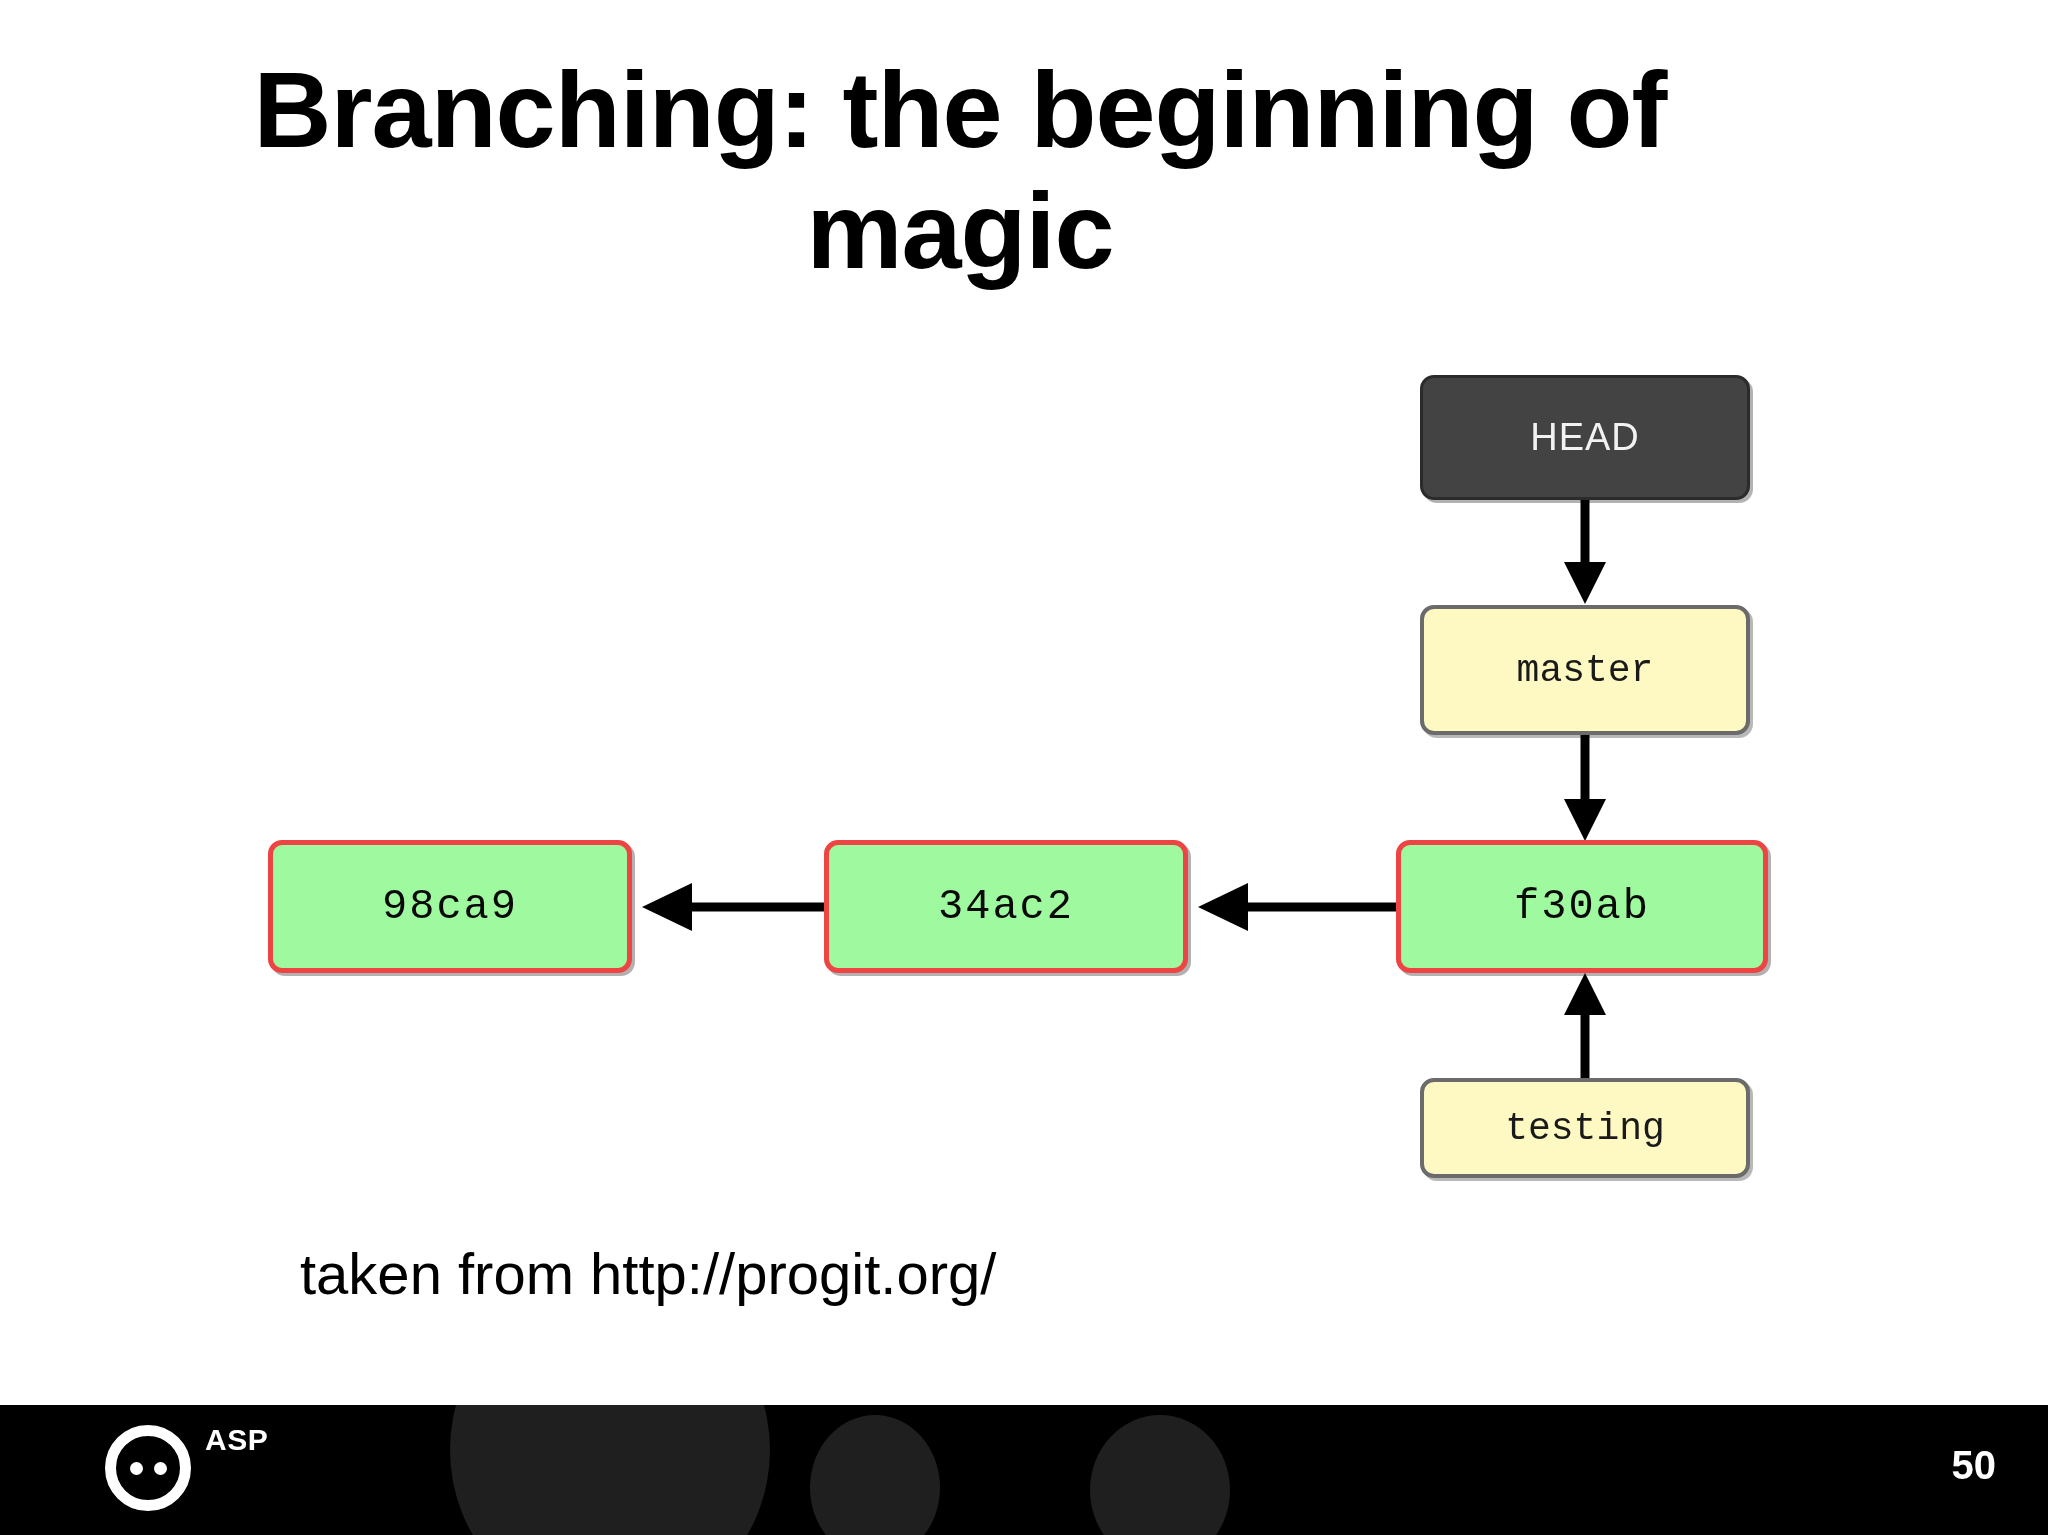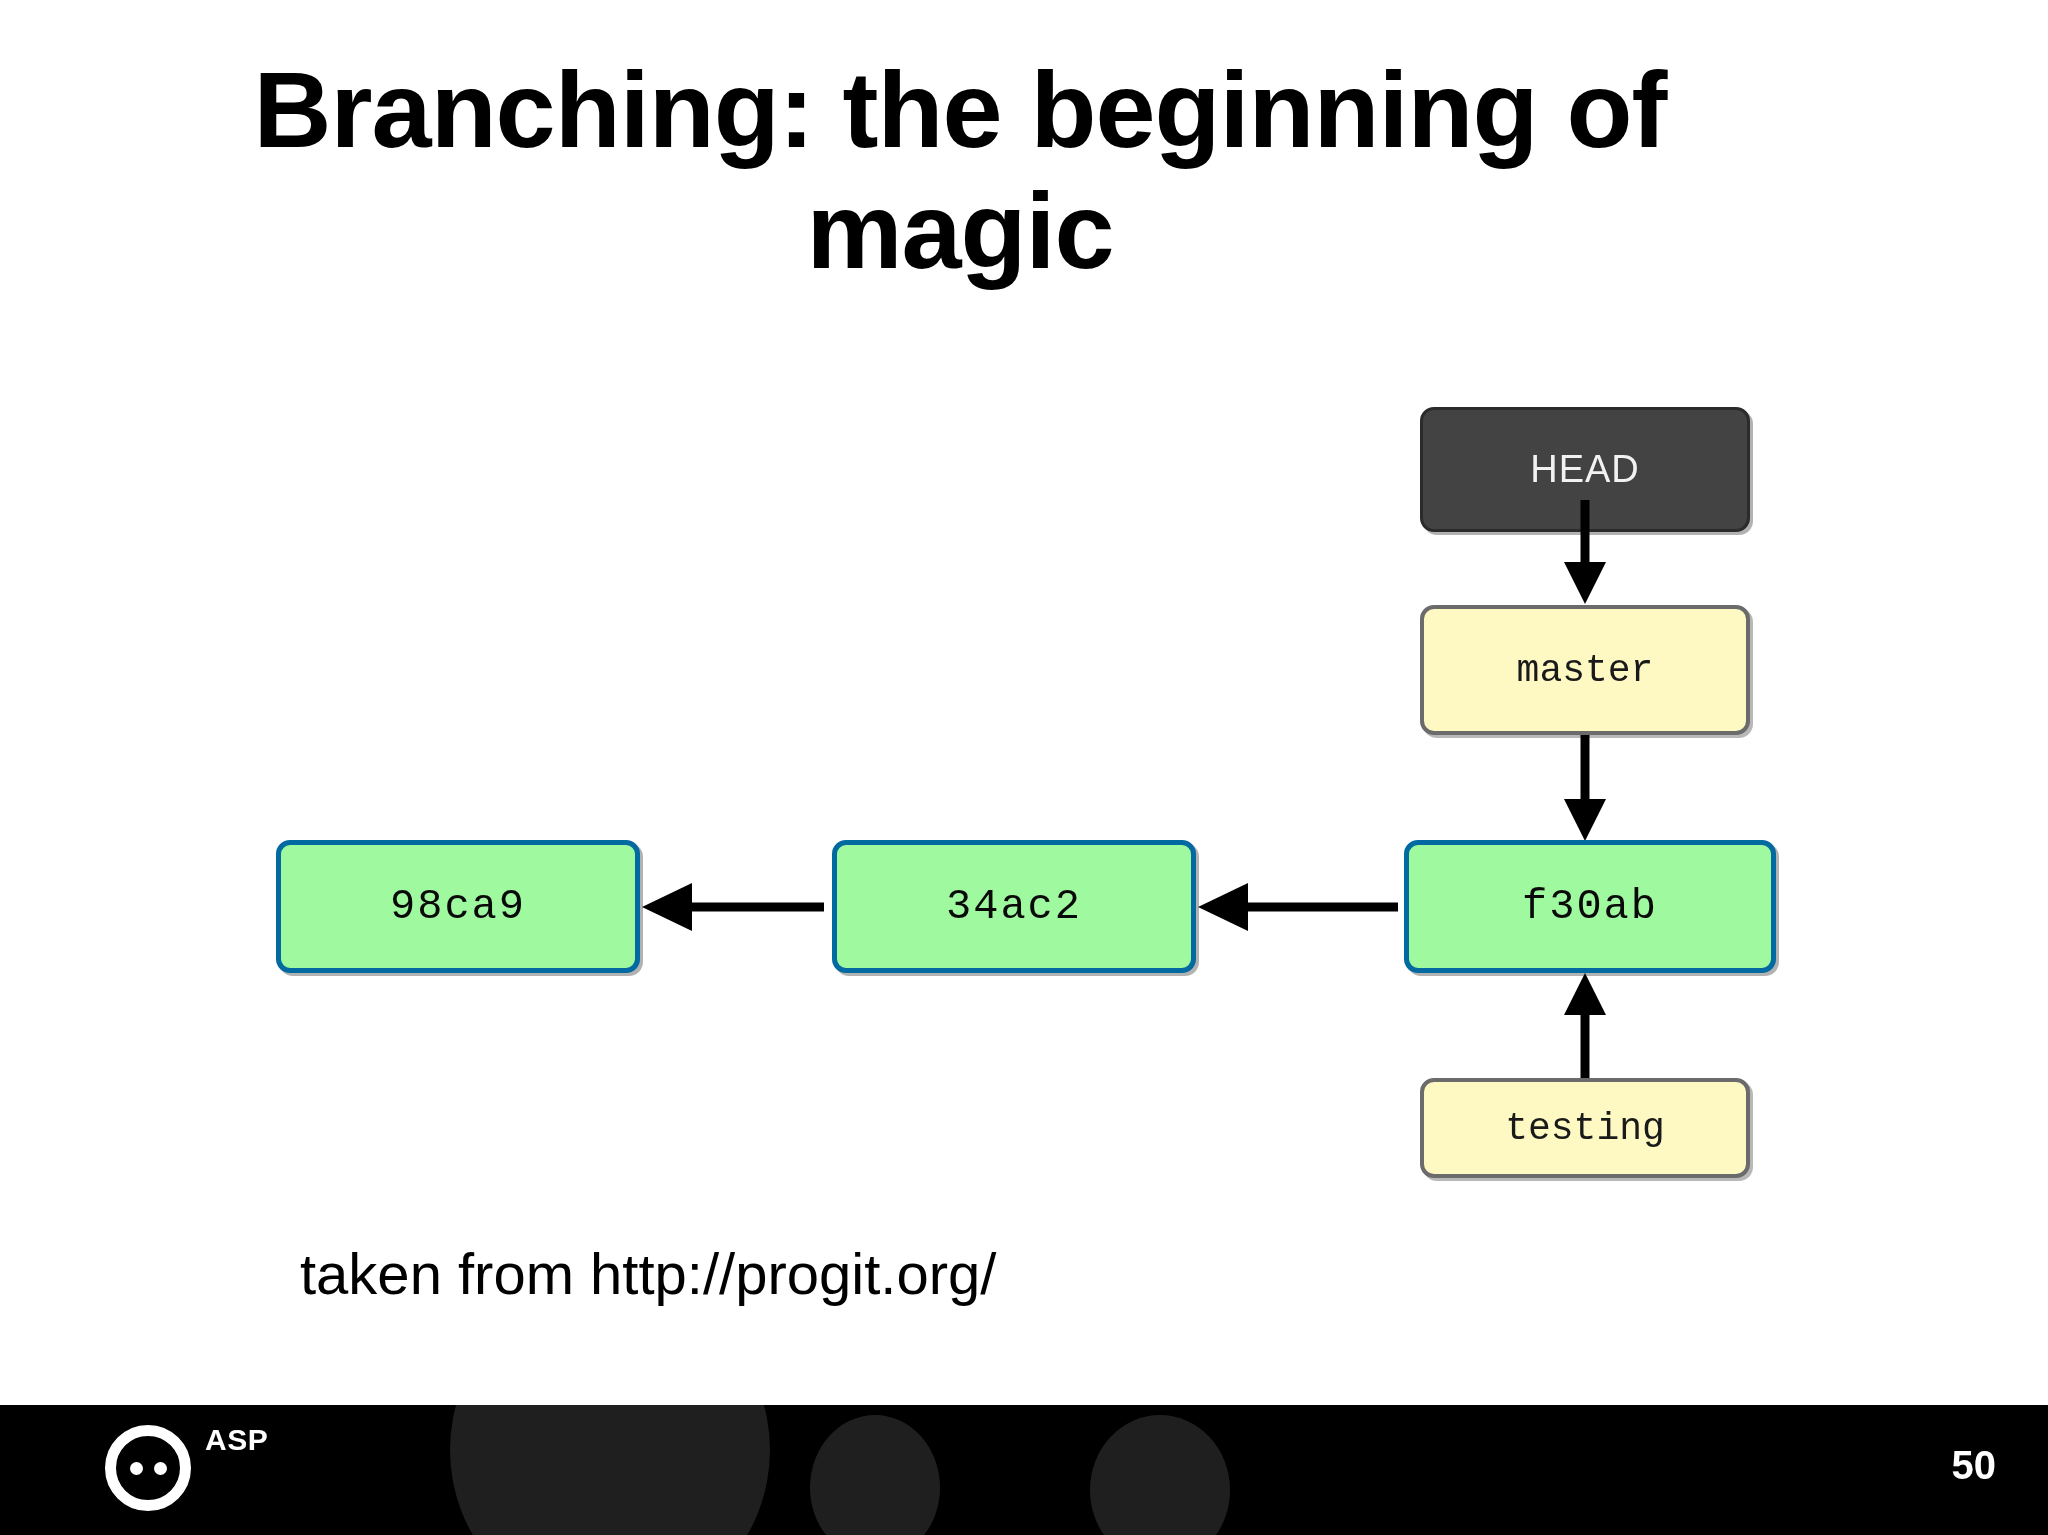--- a/index.html
+++ b/index.html
@@ -77,28 +77,27 @@
     color: #1a1a1a;
     font-family: "Liberation Mono", monospace;
     font-size: 38px;
     font-weight: 400;
     box-shadow: 3px 3px 0 rgba(0,0,0,0.28);
   }
 
   
   .node.commit {
     background: #9ff99f;
-    border: 5px solid #0369a1;
+    border: 5px solid #ef4444;
     color: #0a0a0a;
     font-family: "Liberation Mono", monospace;
     font-size: 42px;
     font-weight: 400;
     letter-spacing: 2px;
     box-shadow: 3px 3px 0 rgba(0,0,0,0.30);
-    margin-left: 8px;
   }
 
   
   .arrow { position: absolute; }
   .arrow svg { display: block; }
 
   
   #caption {
     position: absolute;
     left: 300px;
@@ -200,21 +199,21 @@
 
 <div id="slide">
 
   <div id="title">
     <div>Branching: the beginning of</div>
     <div>magic</div>
   </div>
 
   <div id="diagram">
 
-    <div class="node head" style="left:1420px; top:375px; width:330px; height:125px;margin-top:32px;">
+    <div class="node head" style="left:1420px; top:375px; width:330px; height:125px;">
       <span>HEAD</span>
     </div>
 
     <div class="arrow" style="left:1555px; top:500px;">
       <svg width="60" height="108" viewBox="0 0 60 108">
         <line x1="30" y1="0" x2="30" y2="78" stroke="#000000" stroke-width="9"></line>
         <polygon points="30,104 9,62 51,62" fill="#000000"></polygon>
       </svg>
     </div>
 

